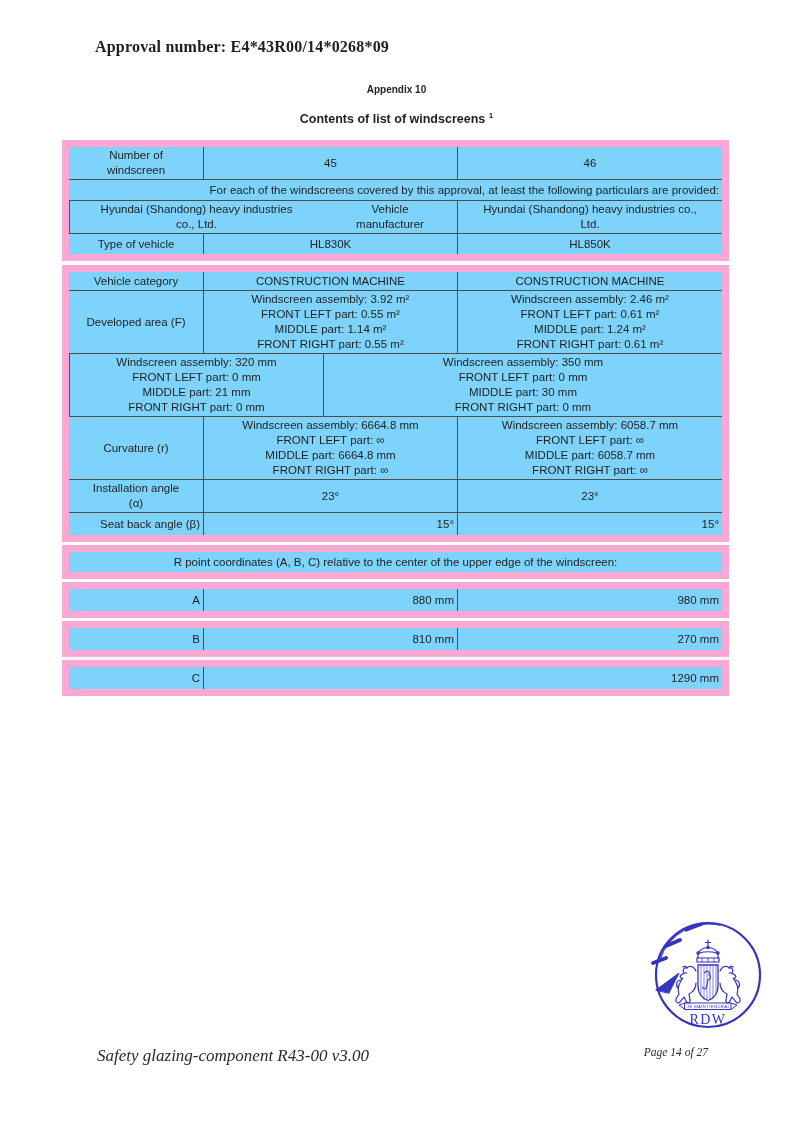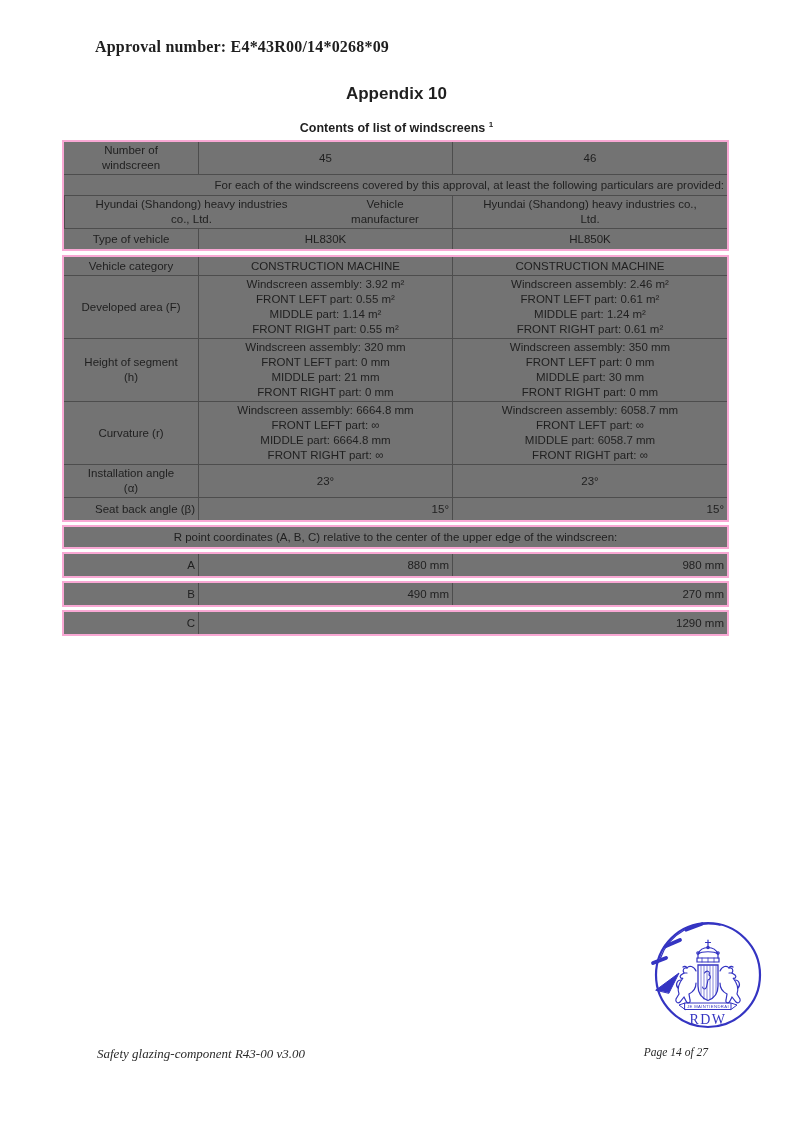--- a/index.html
+++ b/index.html
@@ -1,36 +1,36 @@
 <!DOCTYPE html>
 <html style="--stamp-color: #3434c2;"><head>
 <meta charset="utf-8">
 <style>
   html,body{margin:0;padding:0;background:#ffffff;}
   body{width:793px;height:1122px;position:relative;font-family:"Liberation Sans",sans-serif;color:#1f1f1f;overflow:hidden;}
   .approval{position:absolute;left:95px;top:38px;font-family:"Liberation Serif",serif;font-weight:bold;font-size:16px;letter-spacing:.2px;}
   .titles{position:absolute;left:0;top:84px;width:793px;text-align:center;}
-  .title-appendix{font-weight:bold;font-size:17px;margin:0 0 9px 0;}
+  .title-appendix{font-weight:bold;font-size:10px;margin:0 0 9px 0;}
   .title-contents{font-weight:bold;font-size:12.5px;margin:16px;}
   .sup{vertical-align:super;font-size:8px;font-weight:bold;}
   .tablewrap{position:absolute;left:62px;top:140px;width:667px;}
-  .tbl{border:2px solid #f9a8d4;background:#737373;}
+  .tbl{border:7px solid #f9a8d4;background:#7dd3fc;}
   .tbl + .tbl{margin-top:3px;}
   .tbl-gap4{margin-top:4px !important;}
   .tr{display:flex;}
   .tr + .tr{border-top:1px solid #4d4d4d;}
   .td{display:flex;flex-direction:column;justify-content:center;text-align:center;font-size:11.5px;line-height:15px;padding:1px 3px;box-sizing:border-box;white-space:pre-line;}
   .td.lbl{width:134px;}
   .td.c1{width:254px;border-left:1px solid #4d4d4d;}
   .td.c2{flex:1;border-left:1px solid #4d4d4d;}
   .td.full{width:100%;}
   .td.left{text-align:right;padding-left:5px;}
   .h32{min-height:32px;} .h20{min-height:20px;}
   .h18{min-height:18px;} .h33{min-height:32px;} .h22{min-height:22px;text-align:right;}
-  .footer-left{position:absolute;left:97px;top:1046px;font-family:"Liberation Serif",serif;font-style:italic;font-size:13px;color:#2a2a2a;}
+  .footer-left{position:absolute;left:97px;top:1046px;font-family:"Liberation Serif",serif;font-style:italic;font-size:17px;color:#2a2a2a;}
   .footer-right{position:absolute;right:85px;top:1046px;font-family:"Liberation Serif",serif;font-style:italic;font-size:11.5px;color:#2a2a2a;}
   .stamp{position:absolute;left:648px;top:916px;width:116px;height:118px;}
   .stamp svg{display:block;}
   :root{--stamp-color:#3434c2;}
 </style>
 </head>
 <body>
 
 <div class="approval">
   <span>Approval number:</span>
@@ -80,22 +80,20 @@
       <div class="td c1">Windscreen assembly: 3.92 m²
 FRONT LEFT part: 0.55 m²
 MIDDLE part: 1.14 m²
 FRONT RIGHT part: 0.55 m²</div>
       <div class="td c2">Windscreen assembly: 2.46 m²
 FRONT LEFT part: 0.61 m²
 MIDDLE part: 1.24 m²
 FRONT RIGHT part: 0.61 m²</div>
     </div>
     <div class="tr">
-      <div class="td lbl">Height of segment
-(h)</div>
       <div class="td c1">Windscreen assembly: 320 mm
 FRONT LEFT part: 0 mm
 MIDDLE part: 21 mm
 FRONT RIGHT part: 0 mm</div>
       <div class="td c2">Windscreen assembly: 350 mm
 FRONT LEFT part: 0 mm
 MIDDLE part: 30 mm
 FRONT RIGHT part: 0 mm</div>
     </div>
     <div class="tr">
@@ -132,21 +130,21 @@
     <div class="tr">
       <div class="td lbl h22">A</div>
       <div class="td c1 h22">880 mm</div>
       <div class="td c2 h22">980 mm</div>
     </div>
   </div>
 
   <div class="tbl">
     <div class="tr">
       <div class="td lbl h22">B</div>
-      <div class="td c1 h22">490 mm</div>
+      <div class="td c1 h22">810 mm</div>
       <div class="td c2 h22">270 mm</div>
     </div>
   </div>
 
   <div class="tbl">
     <div class="tr">
       <div class="td lbl h22">C</div>
       <div class="td c2 h22">1290 mm</div>
     </div>
   </div>

